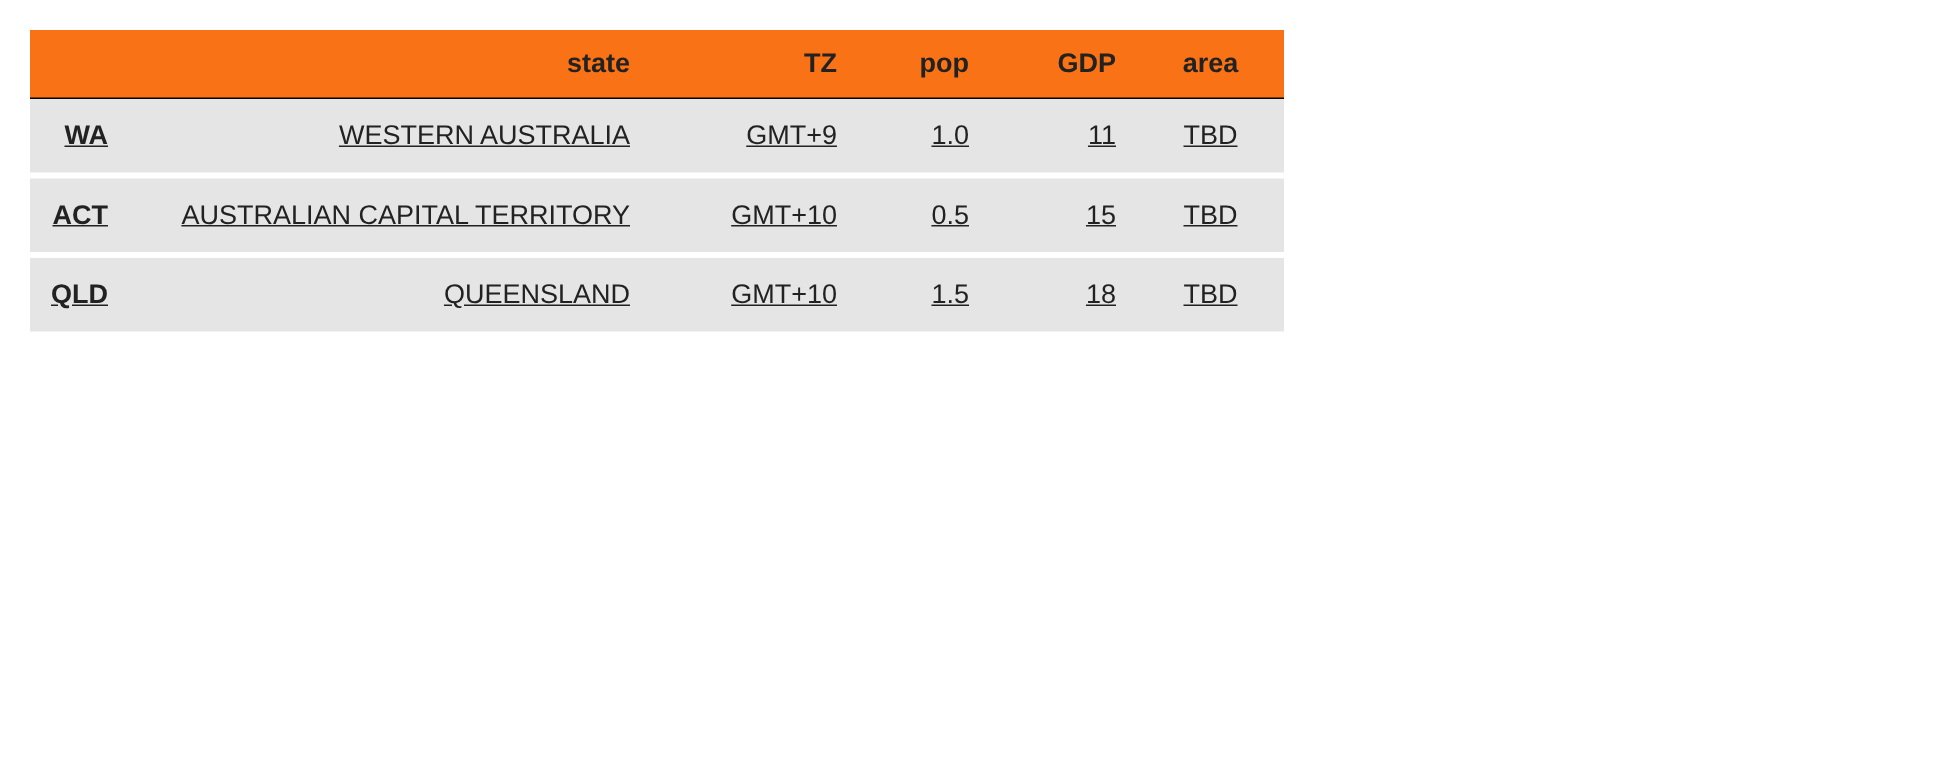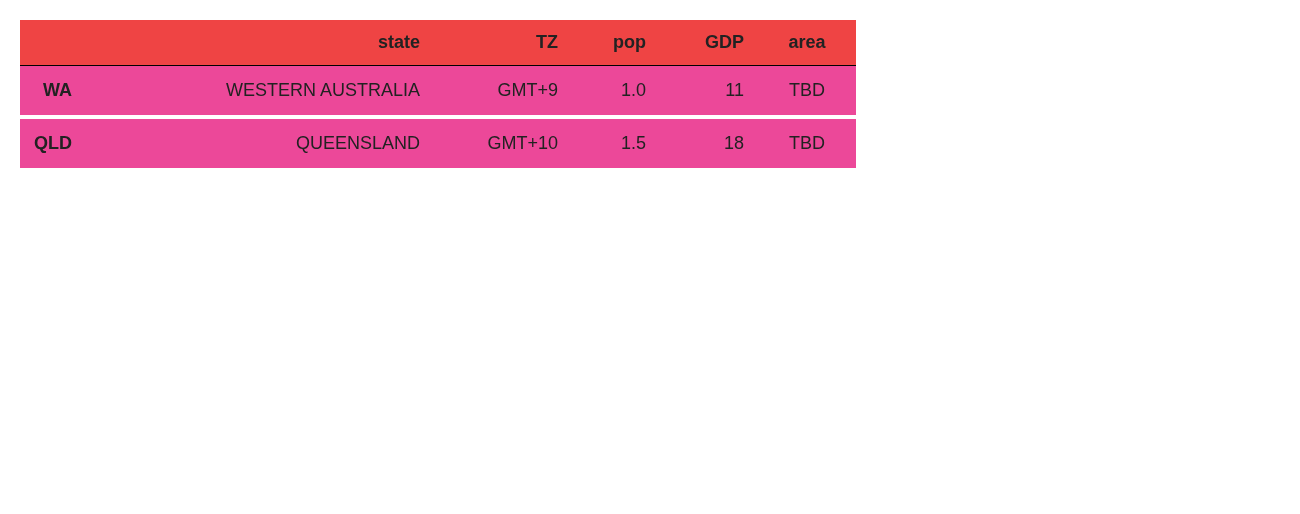--- a/index.html
+++ b/index.html
@@ -12,27 +12,28 @@
     }
     table {
       border-collapse: collapse;
       width: auto;
     }
     thead th {
       font-weight: bold;
       text-align: right;
       padding: 12px 14px;
       border-bottom: 1.5px solid #000;
-      background: #ef4444;
+      background: #f97316;
     }
     thead th:first-child {
       
     }
     tbody tr {
-      background: #ec4899;
+      background: #e5e5e5;
+      text-decoration: underline;
     }
     tbody td, tbody th {
       padding: 14px 14px;
       text-align: right;
       border-bottom: 4px solid #fff;
       white-space: nowrap;
     }
     tbody th {
       font-weight: bold;
     }
@@ -60,20 +61,28 @@
   <tbody>
     <tr>
       <th>WA</th>
       <td class="col-state">WESTERN AUSTRALIA</td>
       <td class="col-tz">GMT+9</td>
       <td class="col-pop">1.0</td>
       <td class="col-gdp">11</td>
       <td class="col-area">TBD</td>
     </tr>
     <tr>
+      <th>ACT</th>
+      <td class="col-state">AUSTRALIAN CAPITAL TERRITORY</td>
+      <td class="col-tz">GMT+10</td>
+      <td class="col-pop">0.5</td>
+      <td class="col-gdp">15</td>
+      <td class="col-area">TBD</td>
+    </tr>
+    <tr>
       <th>QLD</th>
       <td class="col-state">QUEENSLAND</td>
       <td class="col-tz">GMT+10</td>
       <td class="col-pop">1.5</td>
       <td class="col-gdp">18</td>
       <td class="col-area">TBD</td>
     </tr>
   </tbody>
 </table>
 

